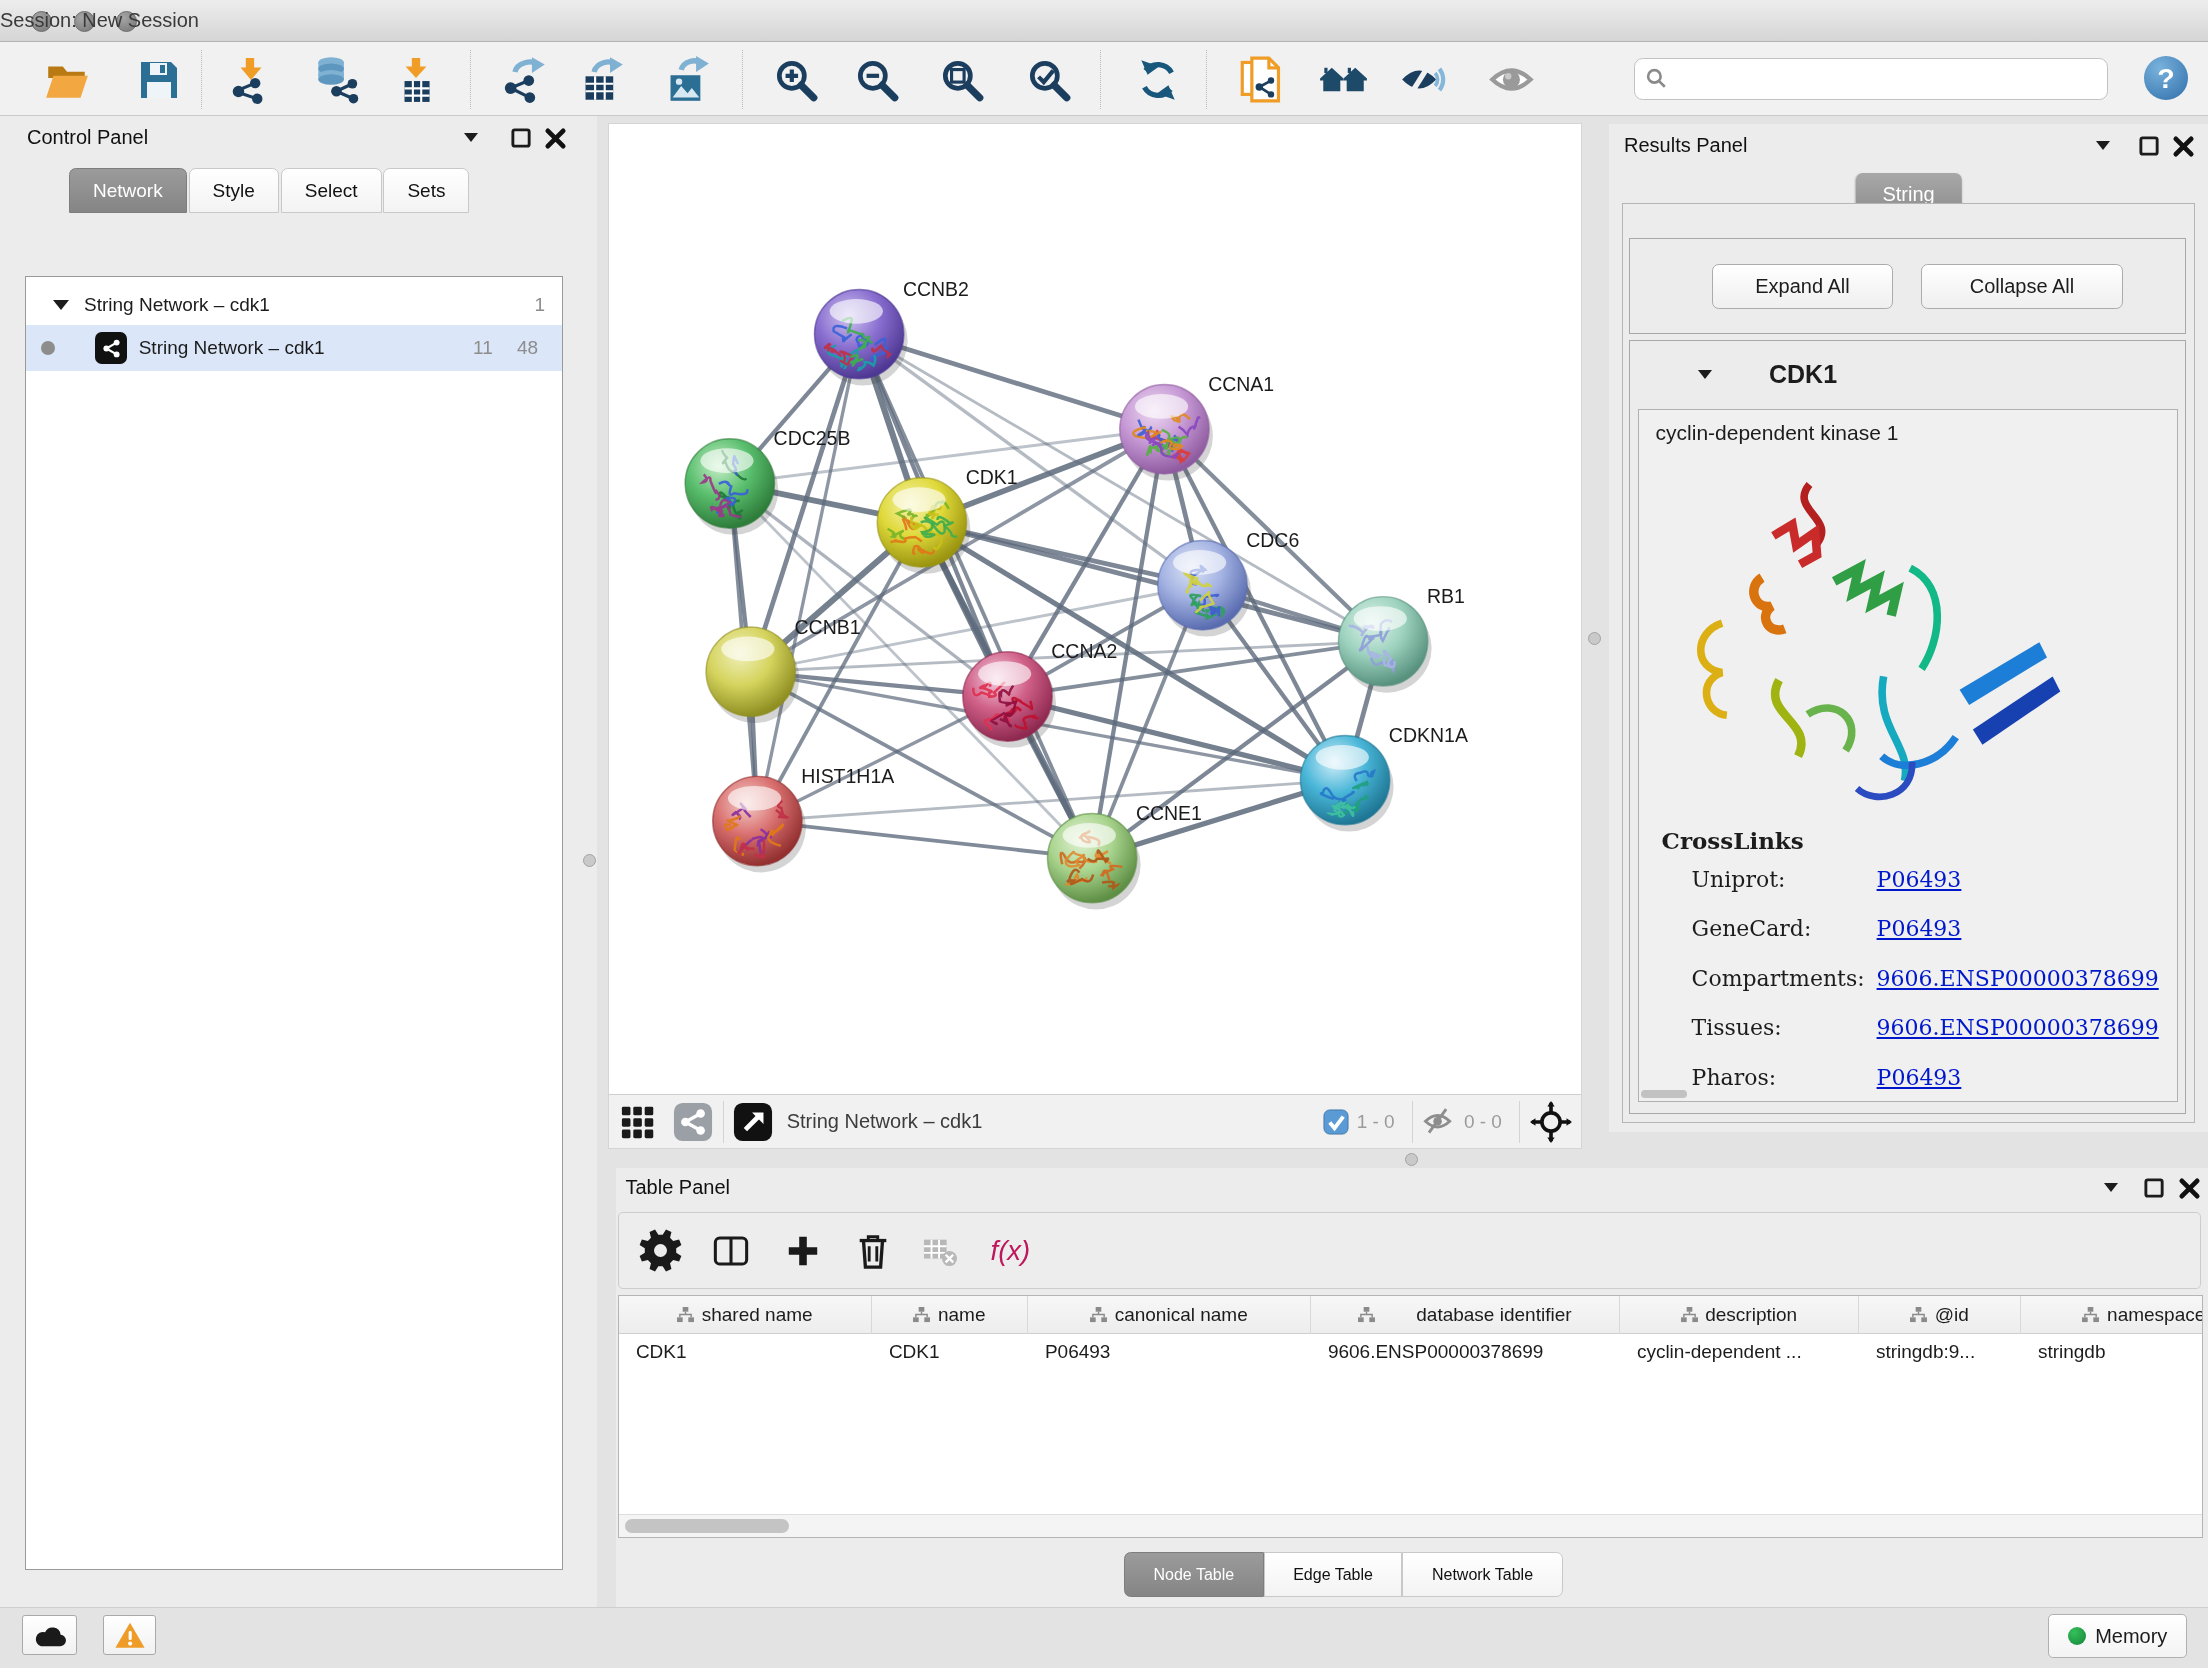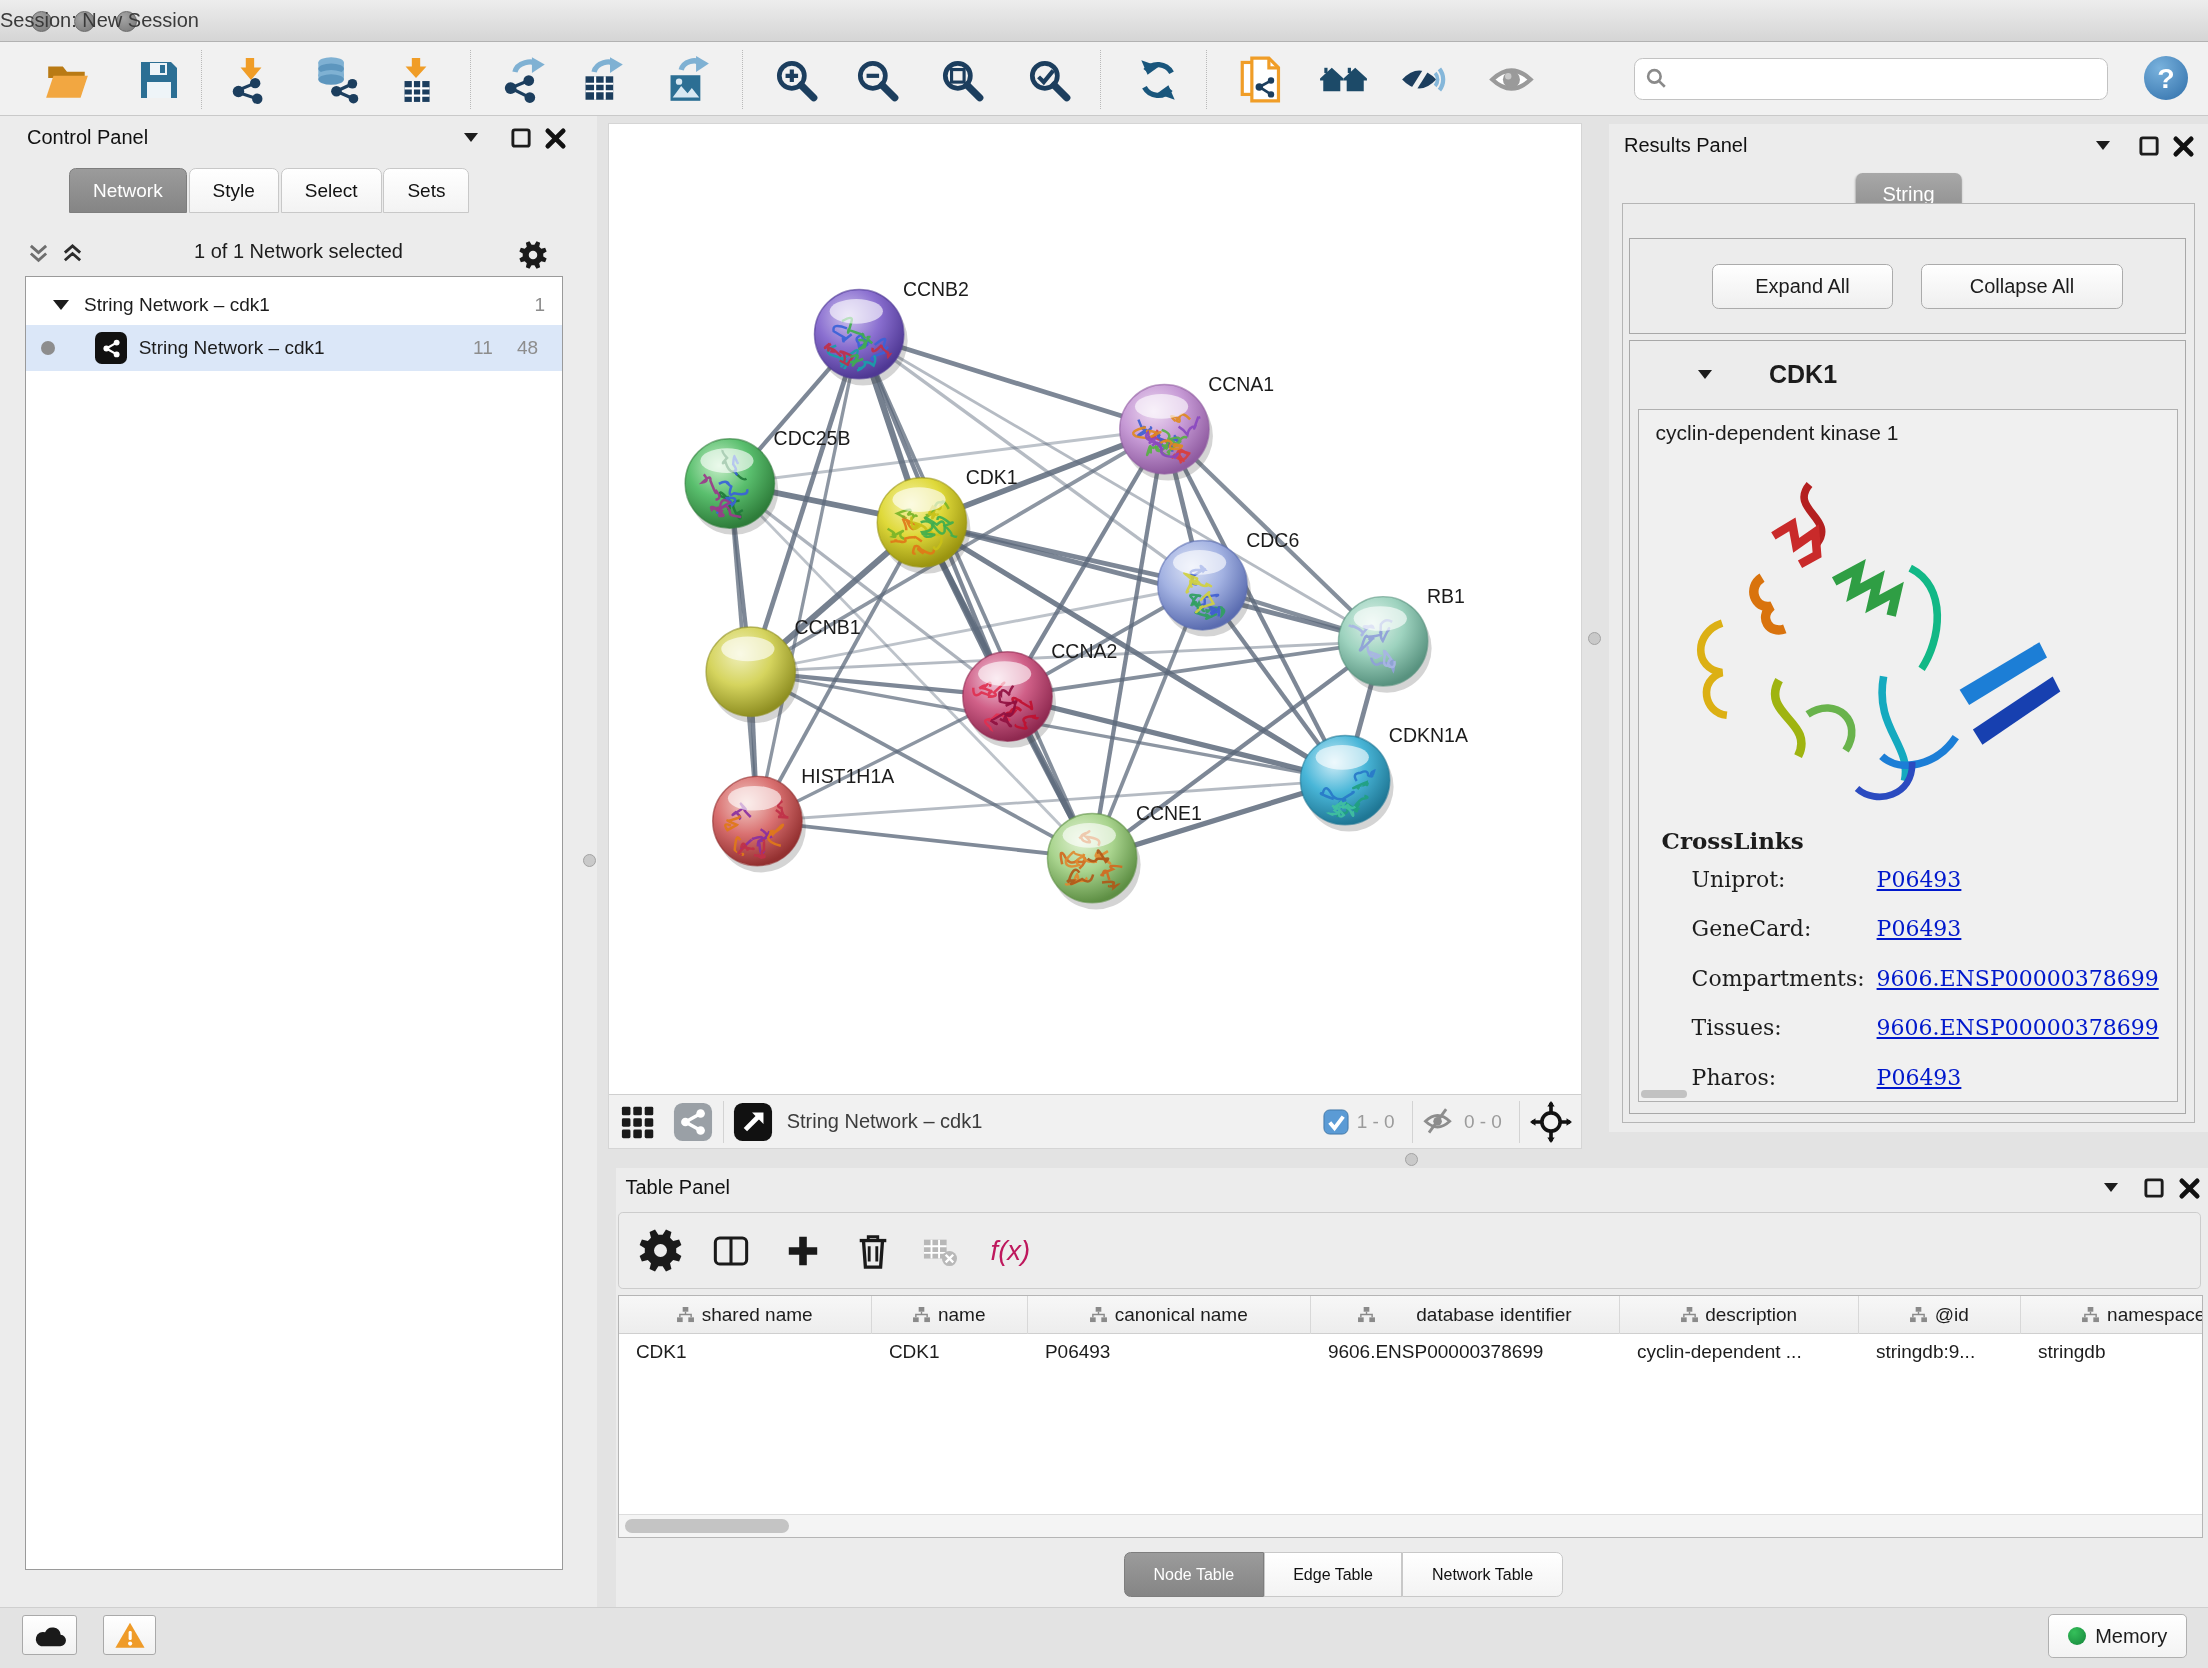--- a/index.html
+++ b/index.html
@@ -283,33 +283,20 @@
       </svg>
     <svg class="abs" style="left:544px;top:10.5px" width="23" height="23" viewBox="0 0 24 24">
         <path d="M4 4 20 20 M20 4 4 20" stroke="#111" stroke-width="5" stroke-linecap="round"></path>
       </svg>
     <div id="cp-tabs">
         <div class="tab active">Network</div>
         <div class="tab">Style</div>
         <div class="tab">Select</div>
         <div class="tab">Sets</div>
       </div>
-    <div id="cp-sub">
-      <svg class="abs ctrlglyph" style="left:27px;top:7.6px" width="23" height="21" viewBox="0 0 24 22">
-          <path d="M4 2 L12 9 L20 2 M4 10 L12 17 L20 10" stroke="#6e6e6e" stroke-width="3" fill="none"></path>
-        </svg>
-      <svg class="abs ctrlglyph" style="left:61px;top:7.6px" width="23" height="21" viewBox="0 0 24 22">
-          <path d="M4 9 L12 2 L20 9 M4 17 L12 10 L20 17" stroke="#2c2c2c" stroke-width="3" fill="none"></path>
-        </svg>
-      <div id="cp-sum">1 of 1 Network selected</div>
-      <svg class="abs" id="cp-gear" style="left:517px;top:2.9px" width="32" height="32" viewBox="0 0 34 34">
-          <path d="M27.9,15.5 L27.9,18.5 L31.5,20.8 L29.9,24.6 L25.8,23.6 L23.6,25.8 L24.6,29.9 L20.8,31.5 L18.5,27.9 L15.5,27.9 L13.2,31.5 L9.4,29.9 L10.4,25.8 L8.2,23.6 L4.1,24.6 L2.5,20.8 L6.1,18.5 L6.1,15.5 L2.5,13.2 L4.1,9.4 L8.2,10.4 L10.4,8.2 L9.4,4.1 L13.2,2.5 L15.5,6.1 L18.5,6.1 L20.8,2.5 L24.6,4.1 L23.6,8.2 L25.8,10.4 L29.9,9.4 L31.5,13.2 Z" fill="#1a1a1a"></path>
-          <circle cx="17" cy="17" r="4.5" fill="#ececec"></circle>
-        </svg>
-    </div>
     <div id="cp-list">
       <div class="trow" style="top:5.7px">
         <div class="pcaret" style="margin-left:27px;border-left-width:8.6px;border-right-width:8.6px;border-top-width:10.5px"></div>
         <span style="margin-left:15px">String Network – cdk1</span>
         <span class="cnt" style="position:absolute;right:17px">1</span>
       </div>
       <div class="trow" id="trow2" style="top:48px;height:46px">
         <span style="margin-left:15px;width:14.3px;height:14.3px;border-radius:50%;background:#8d8d8d"></span>
         <span class="sharebadge" style="margin-left:40px">
           <svg width="25" height="25" viewBox="0 0 34 34">

